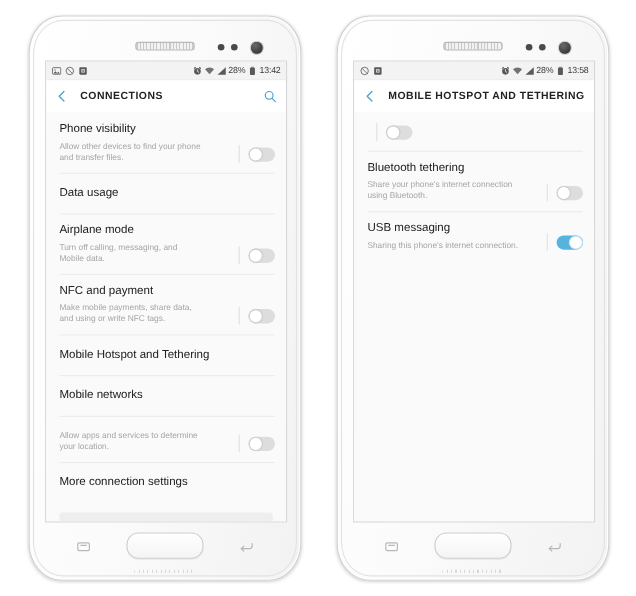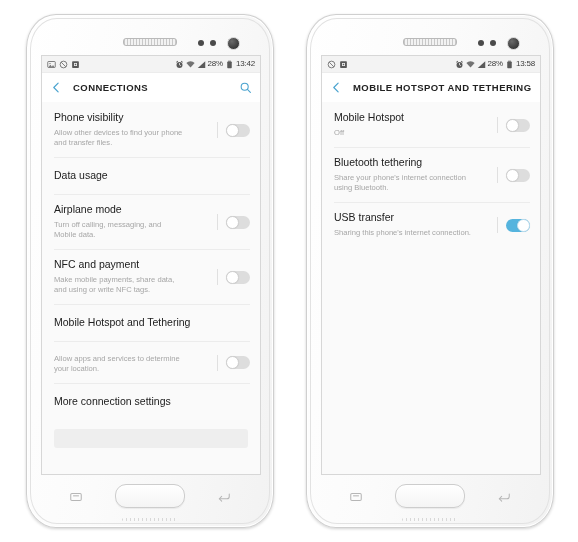--- a/index.html
+++ b/index.html
@@ -92,21 +92,21 @@
   .appbar-title{
     flex:1 1 auto;margin-left:10px;
     font-size:9.5px;font-weight:bold;color:#222;
     letter-spacing:.45px;text-transform:uppercase;white-space:nowrap;
   }
   .search-ico{width:13px;height:13px;color:#4aa3cf;flex:0 0 auto;}
   .search-ico svg{display:block;width:100%;height:100%;}
 
   .list{background:#fafafa;height:372px;box-sizing:border-box;overflow:hidden;}
   .row{
-    display:flex;align-items:center;
+    display:flex;align-items:flex-end;
     padding:9px 10px 9px 12px;
     box-sizing:border-box;position:relative;
   }
   .row + .row:before{
     content:"";position:absolute;top:0;left:12px;right:10px;height:1px;background:#ececec;
   }
   .row-txt{flex:1 1 auto;min-width:0;}
   .row-title{font-size:10.5px;color:#202020;line-height:13px;}
   .row-sub{
     font-size:7.6px;color:#a6a6a6;line-height:10px;margin-top:4px;
@@ -263,20 +263,25 @@
               </div>
           </div>
         </div>
 
         <div class="row simple">
           <div class="row-txt">
             <div class="row-title">Mobile Hotspot and Tethering</div>
           </div>
         </div>
 
+        <div class="row simple">
+          <div class="row-txt">
+            <div class="row-title">Mobile networks</div>
+          </div>
+        </div>
 
         <div class="row">
           <div class="row-txt">
             <div class="row-sub">Allow apps and services to determine
 your location.</div>
           </div>
           <div class="toggle-wrap">
             <div class="tg-div"></div>
             <div class="toggle">
                 <span class="knob"></span>
@@ -373,24 +378,20 @@
           <svg viewBox="0 0 24 24" fill="none" stroke="currentColor" stroke-width="2.2" stroke-linecap="round" stroke-linejoin="round">
               <path d="M15 4l-8 8 8 8"></path>
             </svg>
         </span>
         <span class="appbar-title">MOBILE HOTSPOT AND TETHERING</span>
       </div>
 
       <div class="list">
 
         <div class="row">
-          <div class="row-txt">
-            <div class="row-title">Mobile Hotspot</div>
-            <div class="row-sub">Off</div>
-          </div>
           <div class="toggle-wrap">
             <div class="tg-div"></div>
             <div class="toggle">
                 <span class="knob"></span>
               </div>
           </div>
         </div>
 
         <div class="row">
           <div class="row-txt">
@@ -401,21 +402,21 @@
           <div class="toggle-wrap">
             <div class="tg-div"></div>
             <div class="toggle">
                 <span class="knob"></span>
               </div>
           </div>
         </div>
 
         <div class="row">
           <div class="row-txt">
-            <div class="row-title">USB transfer</div>
+            <div class="row-title">USB messaging</div>
             <div class="row-sub">Sharing this phone's internet connection.</div>
           </div>
           <div class="toggle-wrap">
             <div class="tg-div"></div>
             <div class="toggle on">
                 <span class="knob"></span>
               </div>
           </div>
         </div>
 

